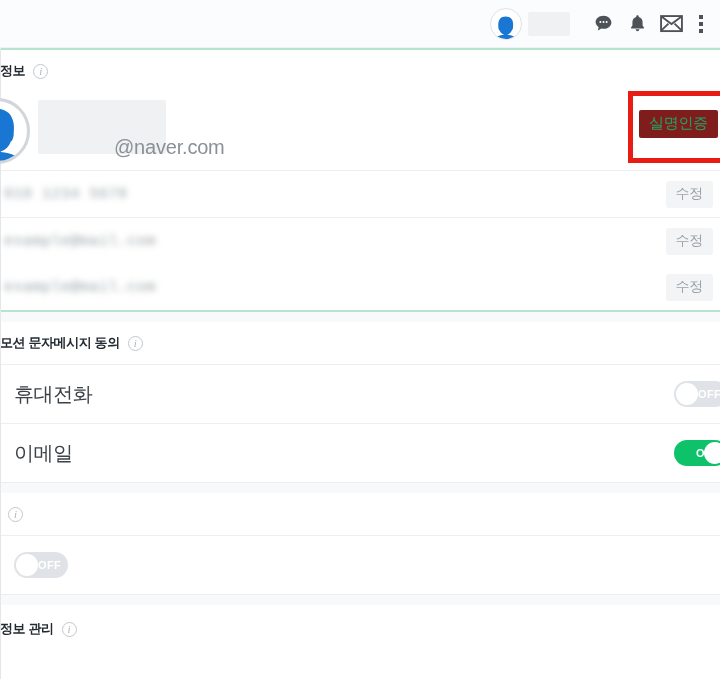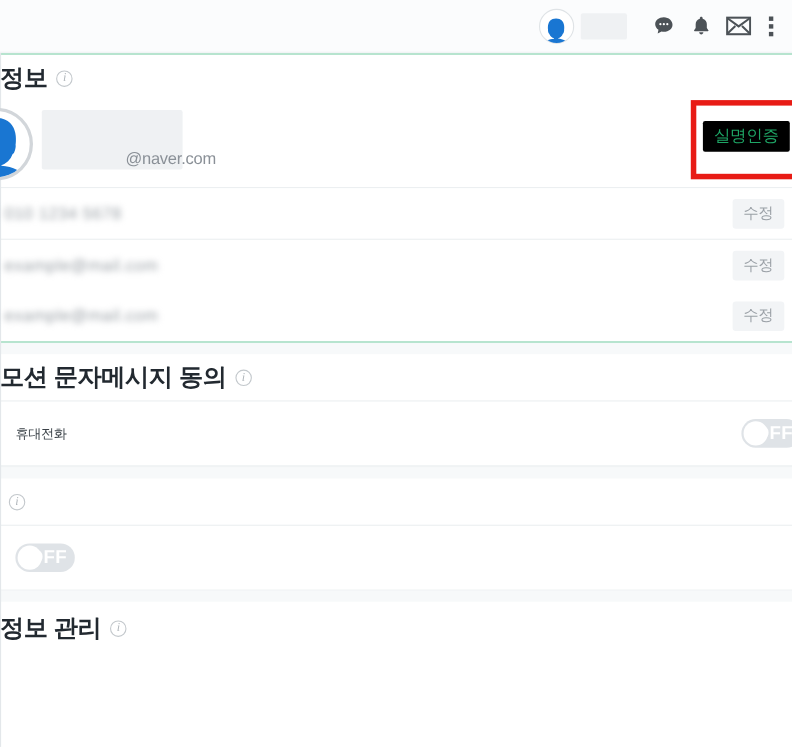--- a/index.html
+++ b/index.html
@@ -125,21 +125,21 @@
 
   
   .section-head {
     display: flex;
     align-items: center;
     height: 42px;
     padding-left: 0px;
     box-sizing: border-box;
   }
   .section-title {
-    font-size: 22px;
+    font-size: 13px;
     font-weight: bold;
     letter-spacing: -0.4px;
     color: #222930;
     white-space: nowrap;
   }
   .info-i {
     width: 15px;
     height: 15px;
     border: 1px solid #c3c8cc;
     border-radius: 50%;
@@ -195,21 +195,21 @@
     top: 0px;
     width: 128px;
     height: 54px;
     background: #eff1f3;
     border-radius: 2px;
   }
   .profile-email {
     position: absolute;
     left: 76px;
     top: 36px;
-    font-size: 15px;
+    font-size: 20px;
     color: #8a9097;
     letter-spacing: -0.2px;
   }
 
   
   .annot-box {
     position: absolute;
     left: 628px;
     top: 91px;
     width: 100px;
@@ -217,36 +217,37 @@
     border: 5px solid #e81b15;
     box-sizing: border-box;
     z-index: 40;
     pointer-events: none;
   }
   .verify-badge {
     position: absolute;
     left: 639px;
     top: 110px;
     padding: 4px 10px 5px 10px;
-    background: #000000;
+    background: #7f1d1d;
     color: #1ea666;
     font-size: 15px;
     letter-spacing: -0.3px;
     border-radius: 2px;
     z-index: 30;
     white-space: nowrap;
   }
 
   
   .info-row {
     position: relative;
     height: 46px;
     display: flex;
     align-items: center;
     justify-content: space-between;
+    font-family: Liberation Mono, monospace;
   }
   .blur-text {
     filter: blur(3px);
     color: #9aa0a6;
     font-size: 15px;
     letter-spacing: 0.5px;
     white-space: nowrap;
     user-select: none;
   }
   .blur-a { margin-left: 4px; }
@@ -265,21 +266,21 @@
   .toggle-row {
     position: relative;
     height: 58px;
     display: flex;
     align-items: center;
     justify-content: space-between;
     padding-left: 14px;
     box-sizing: border-box;
   }
   .toggle-label {
-    font-size: 12px;
+    font-size: 20px;
     color: #3b4248;
     letter-spacing: -0.4px;
   }
   .toggle {
     position: relative;
     width: 54px;
     height: 26px;
     border-radius: 13px;
     flex: none;
     margin-right: -8px;
@@ -290,21 +291,21 @@
     width: 22px;
     height: 22px;
     border-radius: 50%;
     background: #ffffff;
   }
   .toggle .state {
     position: absolute;
     top: 0;
     height: 26px;
     line-height: 26px;
-    font-size: 17px;
+    font-size: 11px;
     font-weight: bold;
     color: #ffffff;
     letter-spacing: 0.3px;
     padding-left: 14px;
   }
   .toggle.off {
     background: #dfe3e7;
   }
   .toggle.off .knob { left: 2px; }
   .toggle.off .state { right: 7px; }
@@ -419,20 +420,27 @@
   <div class="toggle-row">
     <span class="toggle-label">휴대전화</span>
     <span class="toggle off">
       <span class="knob"></span>
       <span class="state">OFF</span>
     </span>
   </div>
 
   <div class="gray-rule"></div>
 
+  <div class="toggle-row">
+    <span class="toggle-label">이메일</span>
+    <span class="toggle on">
+      <span class="knob"></span>
+      <span class="state">ON</span>
+    </span>
+  </div>
 
   <div class="gray-rule"></div>
   <div class="gray-band"></div>
 
   <div class="section-head">
     <span class="info-i">i</span>
   </div>
 
   <div class="gray-rule"></div>
 

